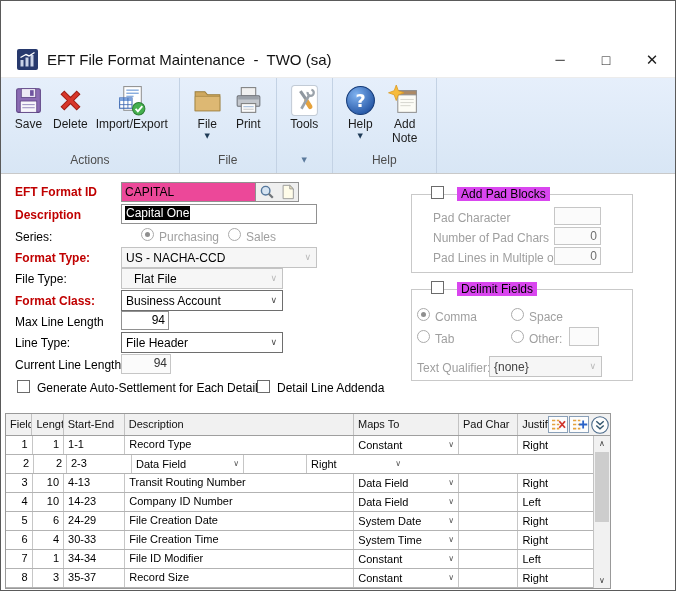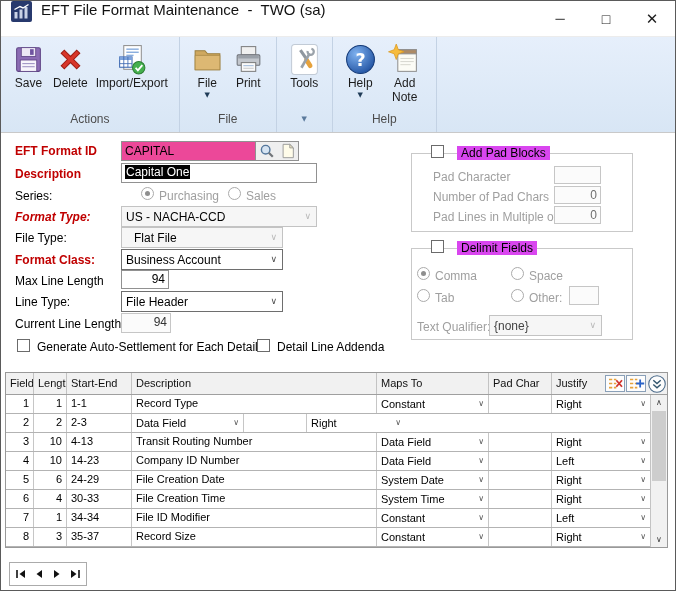--- a/index.html
+++ b/index.html
@@ -2,21 +2,21 @@
 <html><head>
 <meta charset="utf-8">
 <style>
   html,body{margin:0;padding:0;background:#cfcfcf;}
   .window{
     width:676px;height:591px;box-sizing:border-box;border:1px solid #5a5a5a;
     background:#fff;font-family:"Liberation Sans",sans-serif;display:flex;flex-direction:column;
     position:relative;overflow:hidden;
   }
   
-  .titlebar{height:35px;display:flex;align-items:flex-start;padding-left:10px;background:#fff;border-bottom:1px solid #ececec;flex:0 0 auto;}
+  .titlebar{height:35px;display:flex;align-items:center;padding-left:16px;background:#fff;border-bottom:1px solid #ececec;flex:0 0 auto;margin-top:41px;}
   .app-icon{width:21px;height:21px;margin-right:9px;flex:0 0 auto;}
   .title-text{font-size:15px;color:#121212;white-space:pre;}
   .win-controls{margin-left:auto;display:flex;height:100%;}
   .win-btn{width:46px;display:flex;align-items:center;justify-content:center;color:#1a1a1a;cursor:default;}
   .win-btn.min{font-size:13px;}
   .win-btn.max{font-size:14px;}
   .win-btn.close{font-size:15px;}
   
   .ribbon{height:95px;flex:0 0 auto;background:linear-gradient(#e6effb,#d8e6f5);border-bottom:1px solid #c9c9c9;display:flex;align-items:stretch;}
   .rgroup{display:flex;flex-direction:column;border-right:1px solid #c3d2e4;}
@@ -47,21 +47,21 @@
   .gbox{position:absolute;box-sizing:border-box;border:1px solid #c9c9c9;}
   .legend{position:absolute;background:#d946ef;padding:0 4px;font-weight:normal;white-space:nowrap;margin-left:8px;}
   .cbbg{background:#fff;}
   .selhl{background:#000;color:#fff;padding:0 1px;}
   
   .idrow{position:absolute;left:120px;top:8px;width:178px;height:20px;box-sizing:border-box;border:1px solid #919191;display:flex;background:#efefef;}
   .idrow .idtext{width:135px;box-sizing:border-box;border-right:1px solid #919191;background:#ec4899;line-height:18px;padding:0 3px;}
   .idrow .idbtn{width:21px;display:flex;align-items:center;justify-content:center;}
   .idrow svg{width:16px;height:16px;display:block;}
   
-  .grid{position:absolute;left:4px;top:239px;width:663px;height:176px;box-sizing:border-box;border:1px solid #999;background:#fff;}
+  .grid{position:absolute;left:4px;top:239px;width:606px;height:176px;box-sizing:border-box;border:1px solid #999;background:#fff;}
   .ghead{display:flex;height:22px;background:#f1f1f1;border-bottom:1px solid #9f9f9f;box-sizing:border-box;position:relative;}
   .hc{box-sizing:border-box;border-right:1px solid #c3c3c3;font-size:11px;color:#111;padding:4px 0 0 4px;white-space:nowrap;overflow:hidden;}
   .hc.last{border-right:none;}
   .grow{display:flex;height:19px;box-sizing:border-box;border-bottom:1px solid #b3b3b3;background:#fff;}
   .gc{box-sizing:border-box;border-right:1px solid #c6c6c6;font-size:11px;line-height:17px;padding:0 4px;white-space:nowrap;overflow:hidden;}
   .gc.num{text-align:right;}
   .gc.combo{display:flex;align-items:center;padding-right:0;}
   .gc.combo .chev{margin-left:auto;padding-right:4px;font-size:8px;color:#555;}
   .gc.last{border-right:none;}
   .w-f{width:28px;}.w-l{width:33px;}.w-se{width:65px;}.w-d{width:245px;}.w-m{width:112px;}.w-p{width:63px;}.w-j{width:98px;}
@@ -264,21 +264,21 @@
     <div class="boxfield" style="left:120px;top:30px;width:196px;height:20px;">
       <span class="selhl">Capital One</span>
     </div>
 
     <span class="lbl" style="left:14px;top:56px;">Series:</span>
     <span class="radio sel" style="left:140px;top:54px;"></span>
     <span class="lbl graytext" style="left:158px;top:56px;">Purchasing</span>
     <span class="radio" style="left:227px;top:54px;"></span>
     <span class="lbl graytext" style="left:245px;top:56px;">Sales</span>
 
-    <span class="lbl req" style="left:14px;top:77px;font-style:italic;">Format Type:</span>
+    <span class="lbl req" style="left:14px;top:77px;">Format Type:</span>
     <div class="dd dis" style="left:120px;top:73px;width:196px;height:21px;">
       <span>US - NACHA-CCD</span>
         <span class="chev">∨</span>
     </div>
 
     <span class="lbl" style="left:14px;top:98px;">File Type:</span>
     <div class="dd dis" style="left:120px;top:94px;width:162px;height:21px;padding-left:12px;">
       <span>Flat File</span>
         <span class="chev">∨</span>
     </div>

